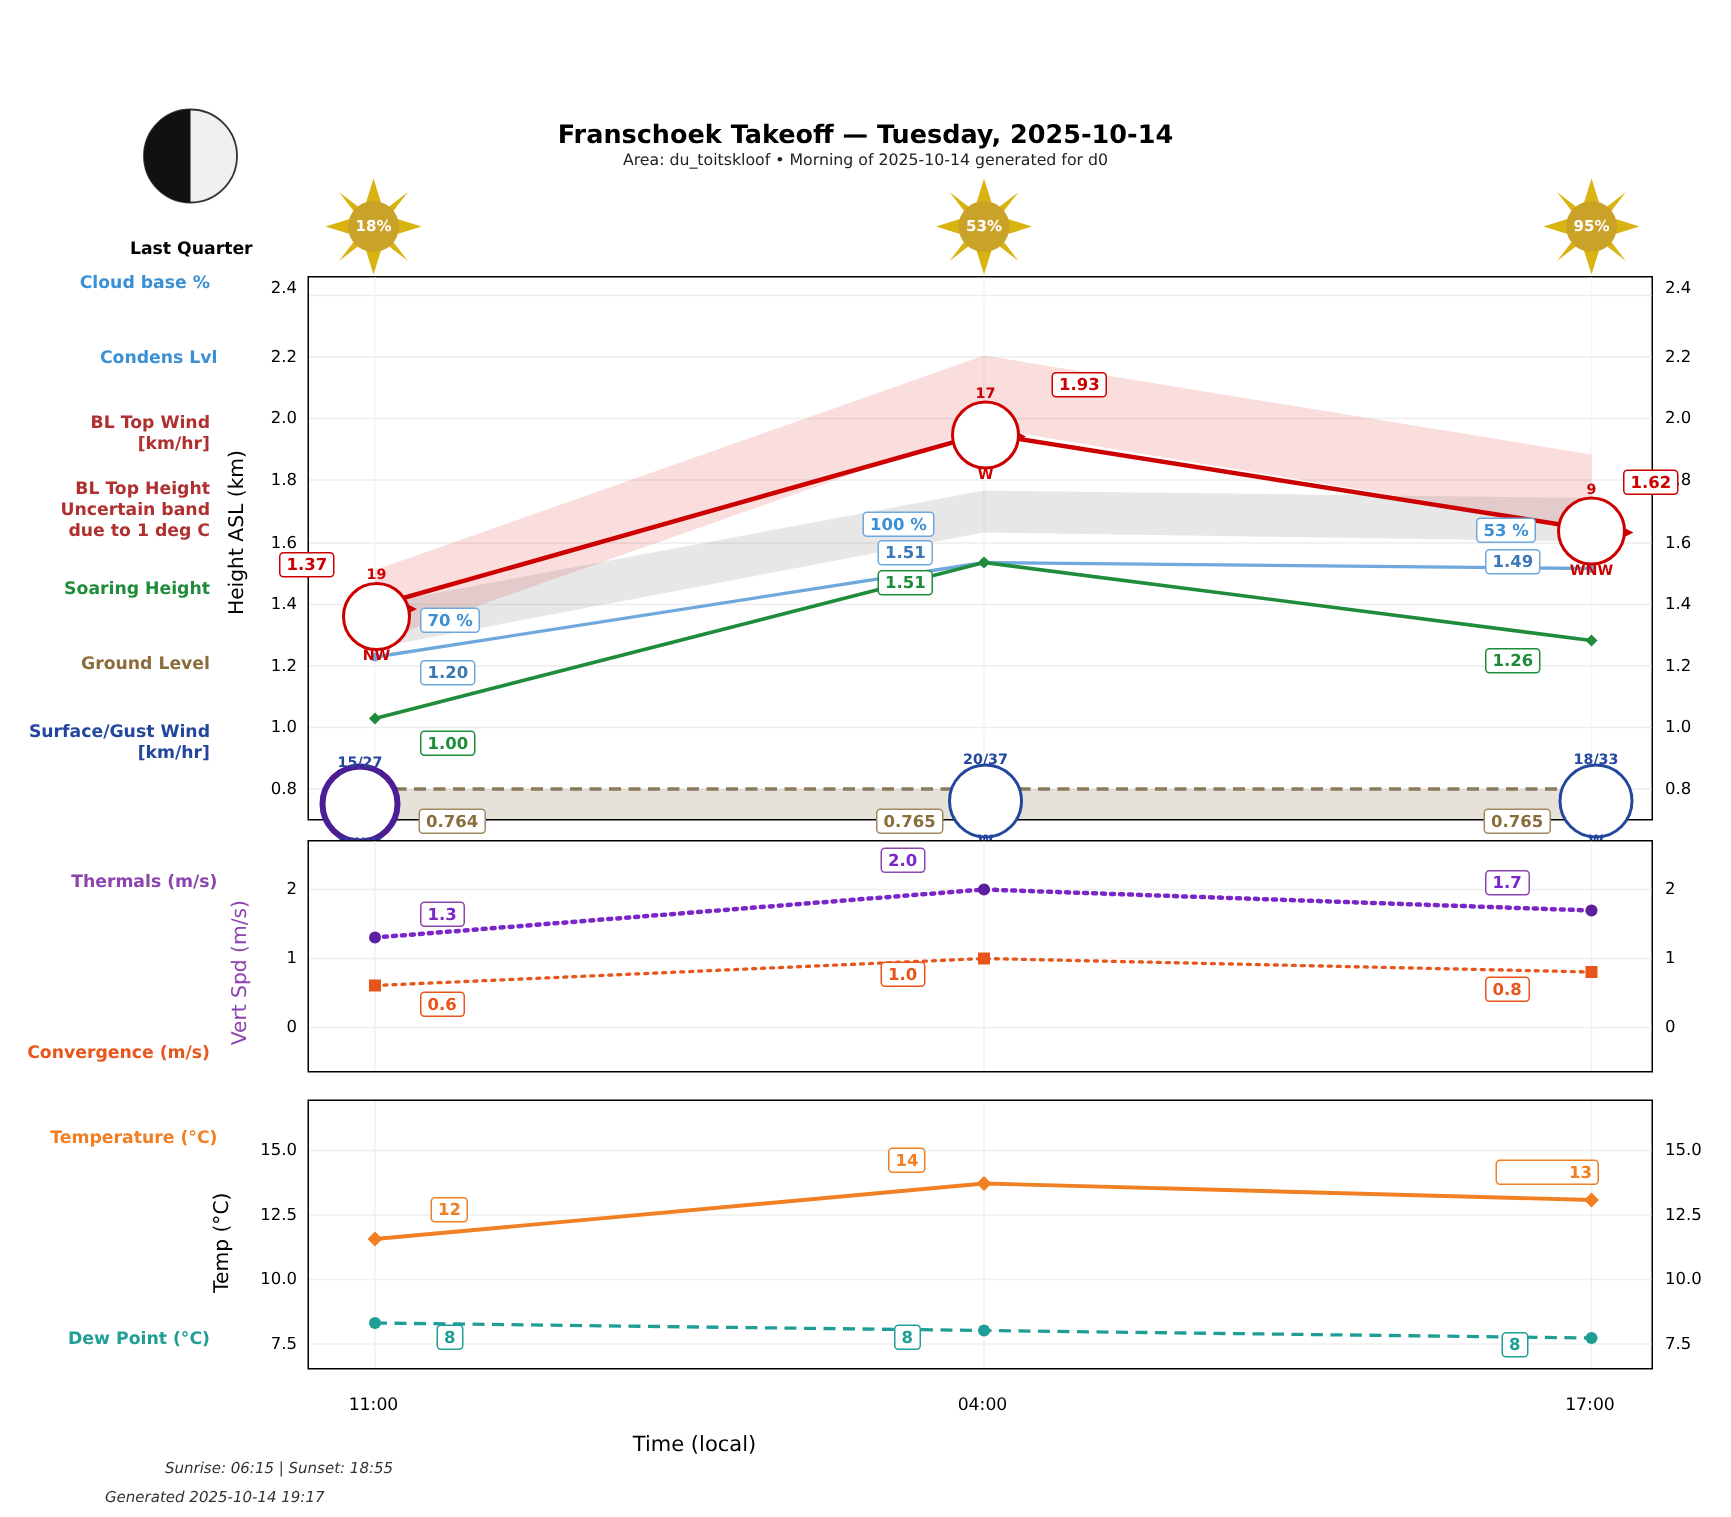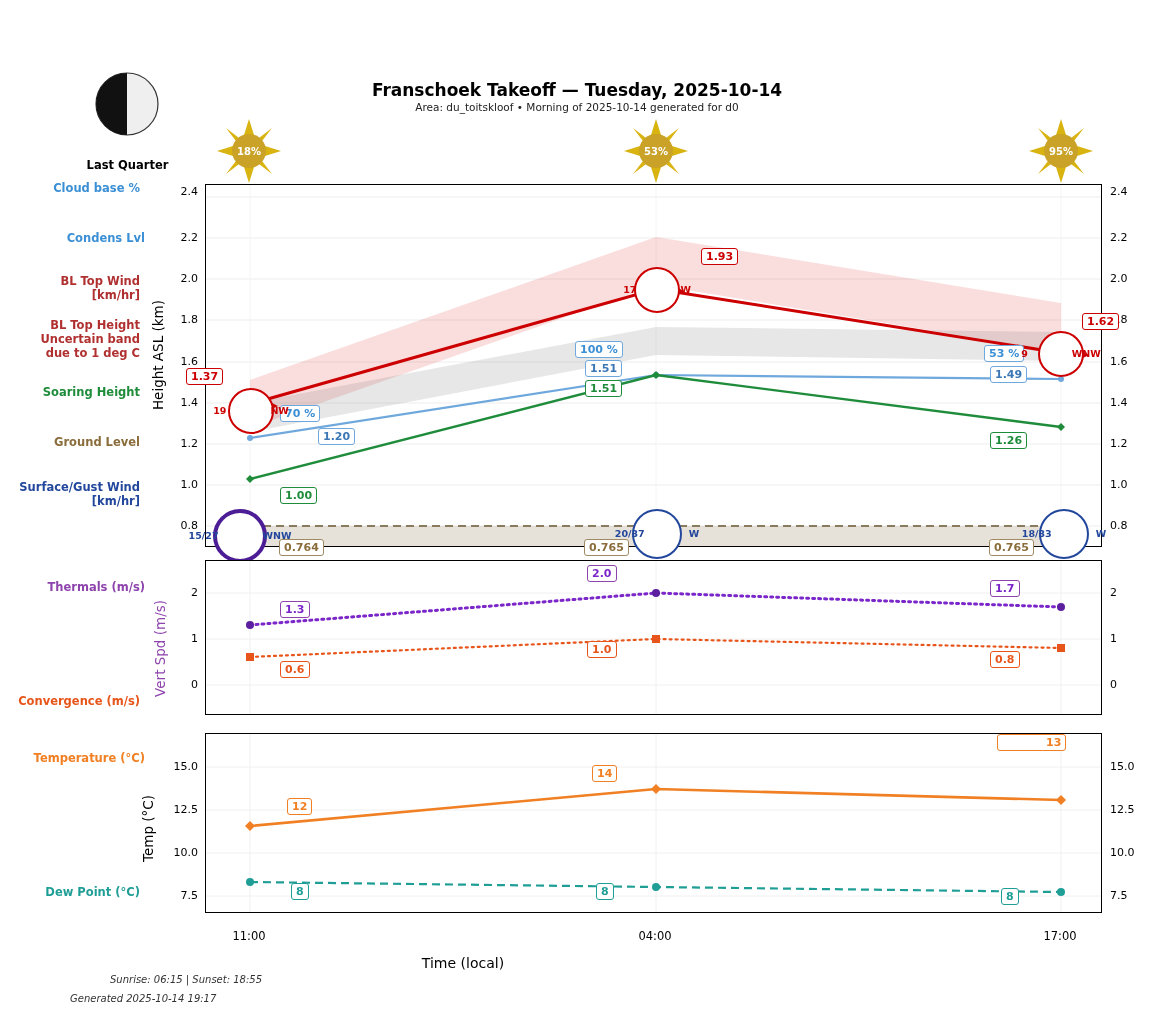--- a/index.html
+++ b/index.html
@@ -55,21 +55,21 @@
   }
   
   .vbox{
     position:absolute;font-size:11px;font-weight:bold;
     padding:1px 4px;border-radius:3px;background:#fff;
     border:1px solid #999;white-space:nowrap;
   }
   
   .wcirc{
     position:absolute;border-radius:50%;background:#fff;
-    display:flex;flex-direction:row;align-items:center;justify-content:center;
+    display:flex;flex-direction:column;align-items:center;justify-content:center;
     font-size:9.5px;font-weight:bold;line-height:10px;text-align:right;gap:44px;
   }
   .footer{position:absolute;left:70px;font-size:10px;font-style:italic;color:#333;}
   svg{position:absolute;left:0;top:0;overflow:visible;}
 </style>
 </head>
 <body>
 
 <div class="abs title">Franschoek Takeoff — Tuesday, 2025-10-14</div>
 <div class="abs subtitle">Area: du_toitskloof • Morning of 2025-10-14 generated for d0</div>
@@ -217,21 +217,21 @@
 <div class="ytick right" style="left:1110px;top:437px;">1.2</div>
 <div class="ytick right" style="left:1110px;top:478px;">1.0</div>
 <div class="ytick right" style="left:1110px;top:519px;">0.8</div>
 
 <div class="axis-title rot" style="left:150px;top:300px;">Height ASL (km)</div>
 
 <div class="vbox" style="left:186px;top:368px;color:#cc0000;border-color:#cc0000;">1.37</div>
 <div class="vbox" style="left:677px;top:248px;color:#cc0000;border-color:#cc0000;margin-left:24px;">1.93</div>
 <div class="vbox" style="left:1082px;top:313px;color:#cc0000;border-color:#cc0000;">1.62</div>
 
-<div class="vbox" style="left:280px;top:428px;color:#3b78b5;border-color:#6fa8dc;margin-left:38px;">1.20</div>
+<div class="vbox" style="left:280px;top:440px;color:#3b78b5;border-color:#6fa8dc;">1.20</div>
 <div class="vbox" style="left:585px;top:360px;color:#3b78b5;border-color:#6fa8dc;">1.51</div>
 <div class="vbox" style="left:990px;top:366px;color:#3b78b5;border-color:#6fa8dc;">1.49</div>
 
 <div class="vbox" style="left:280px;top:487px;color:#1e8c3a;border-color:#1e8c3a;">1.00</div>
 <div class="vbox" style="left:585px;top:380px;color:#1e8c3a;border-color:#1e8c3a;">1.51</div>
 <div class="vbox" style="left:990px;top:432px;color:#1e8c3a;border-color:#1e8c3a;">1.26</div>
 
 <div class="vbox" style="left:279px;top:539px;color:#8a6d3b;border-color:#a08a63;">0.764</div>
 <div class="vbox" style="left:584px;top:539px;color:#8a6d3b;border-color:#a08a63;">0.765</div>
 <div class="vbox" style="left:989px;top:539px;color:#8a6d3b;border-color:#a08a63;">0.765</div>
@@ -334,21 +334,21 @@
 <div class="ytick left" style="left:150px;top:846px;width:48px;">10.0</div>
 <div class="ytick left" style="left:150px;top:889px;width:48px;">7.5</div>
 <div class="ytick right" style="left:1110px;top:760px;">15.0</div>
 <div class="ytick right" style="left:1110px;top:803px;">12.5</div>
 <div class="ytick right" style="left:1110px;top:846px;">10.0</div>
 <div class="ytick right" style="left:1110px;top:889px;">7.5</div>
 <div class="axis-title rot" style="left:140px;top:795px;">Temp (°C)</div>
 
 <div class="vbox" style="left:287px;top:798px;color:#f08023;border-color:#f08023;">12</div>
 <div class="vbox" style="left:592px;top:765px;color:#f08023;border-color:#f08023;">14</div>
-<div class="vbox" style="left:997px;top:734px;color:#f08023;border-color:#f08023;padding-left:48px;">13</div>
+<div class="vbox" style="left:997px;top:773px;color:#f08023;border-color:#f08023;padding-left:48px;">13</div>
 
 <div class="vbox" style="left:291px;top:883px;color:#1f9e96;border-color:#1f9e96;">8</div>
 <div class="vbox" style="left:596px;top:883px;color:#1f9e96;border-color:#1f9e96;">8</div>
 <div class="vbox" style="left:1001px;top:888px;color:#1f9e96;border-color:#1f9e96;">8</div>
 
 <div class="xtick" style="left:209px;top:929px;">11:00</div>
 <div class="xtick" style="left:615px;top:929px;">04:00</div>
 <div class="xtick" style="left:1020px;top:929px;">17:00</div>
 <div class="abs" style="left:0;top:955px;width:926px;text-align:center;font-size:14px;">Time (local)</div>
 

